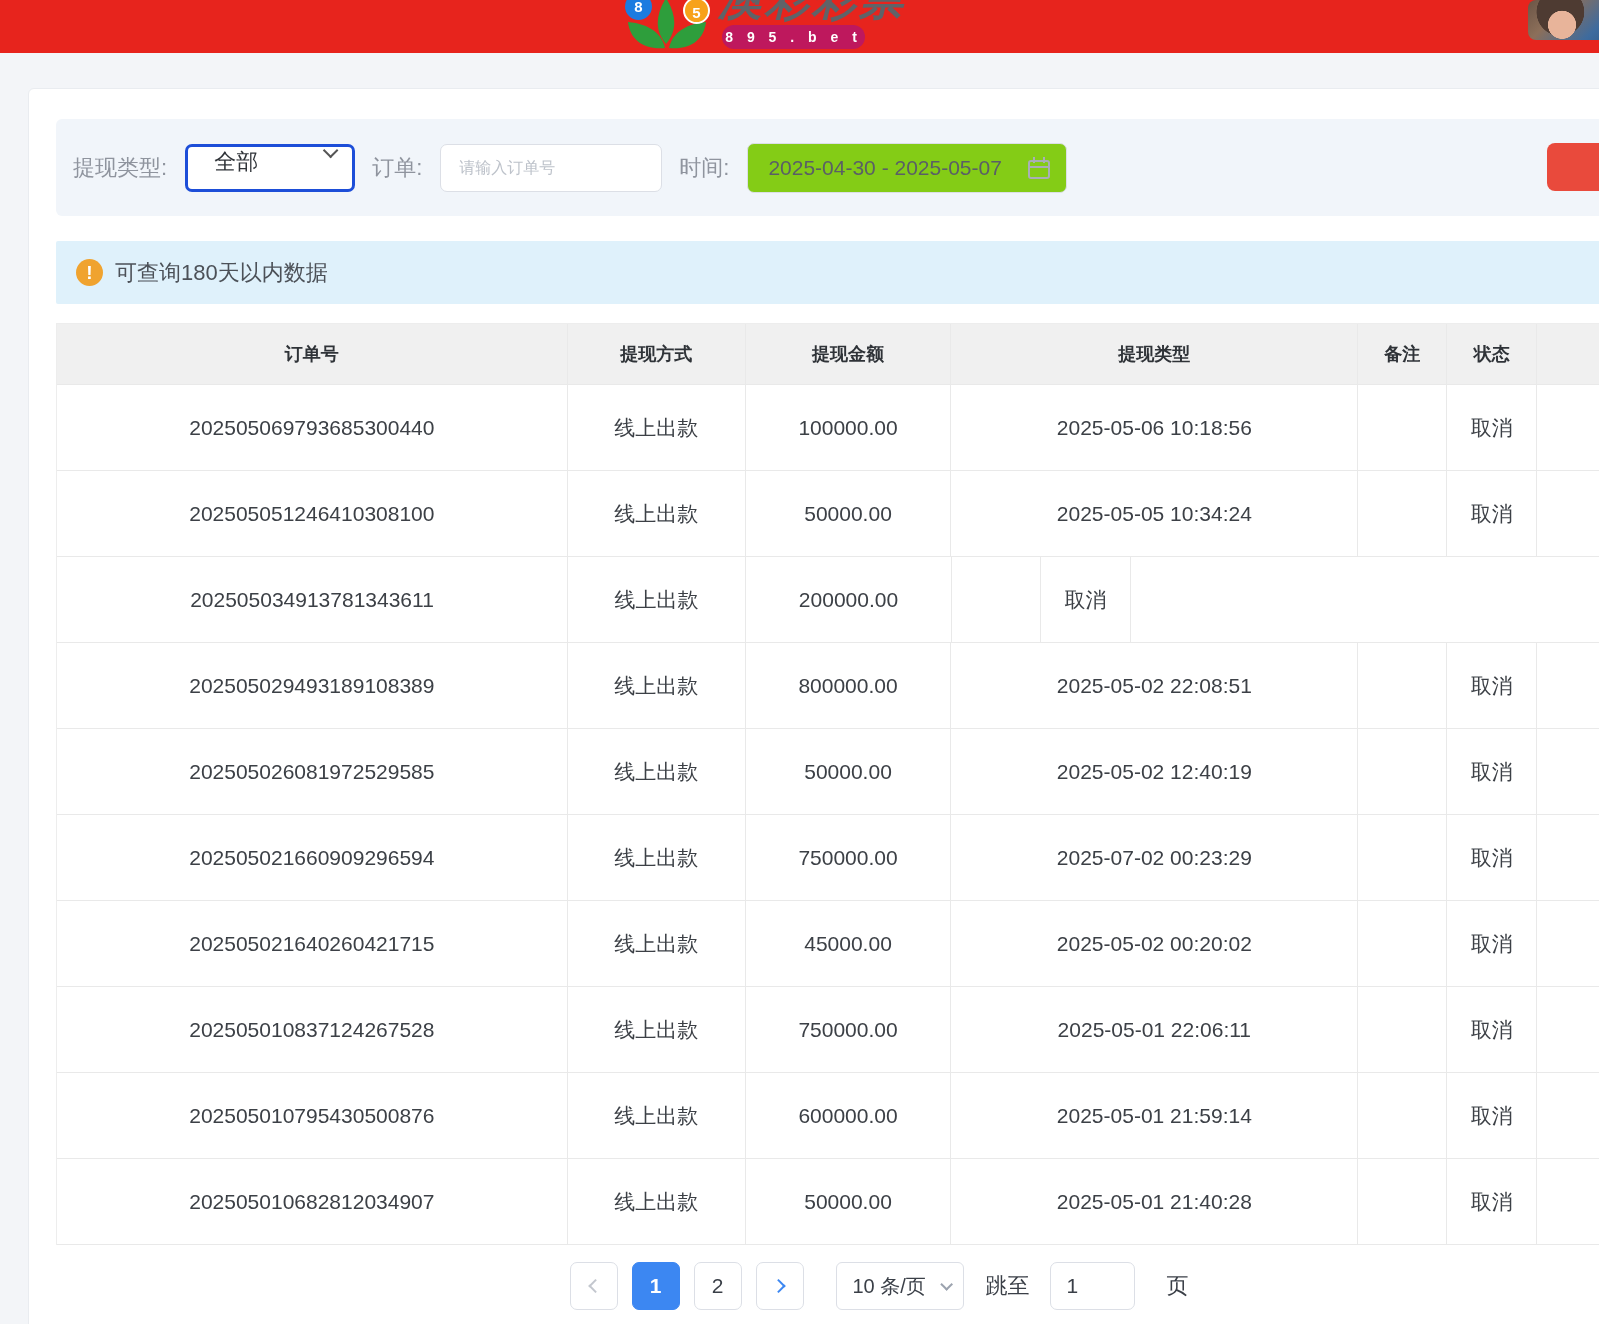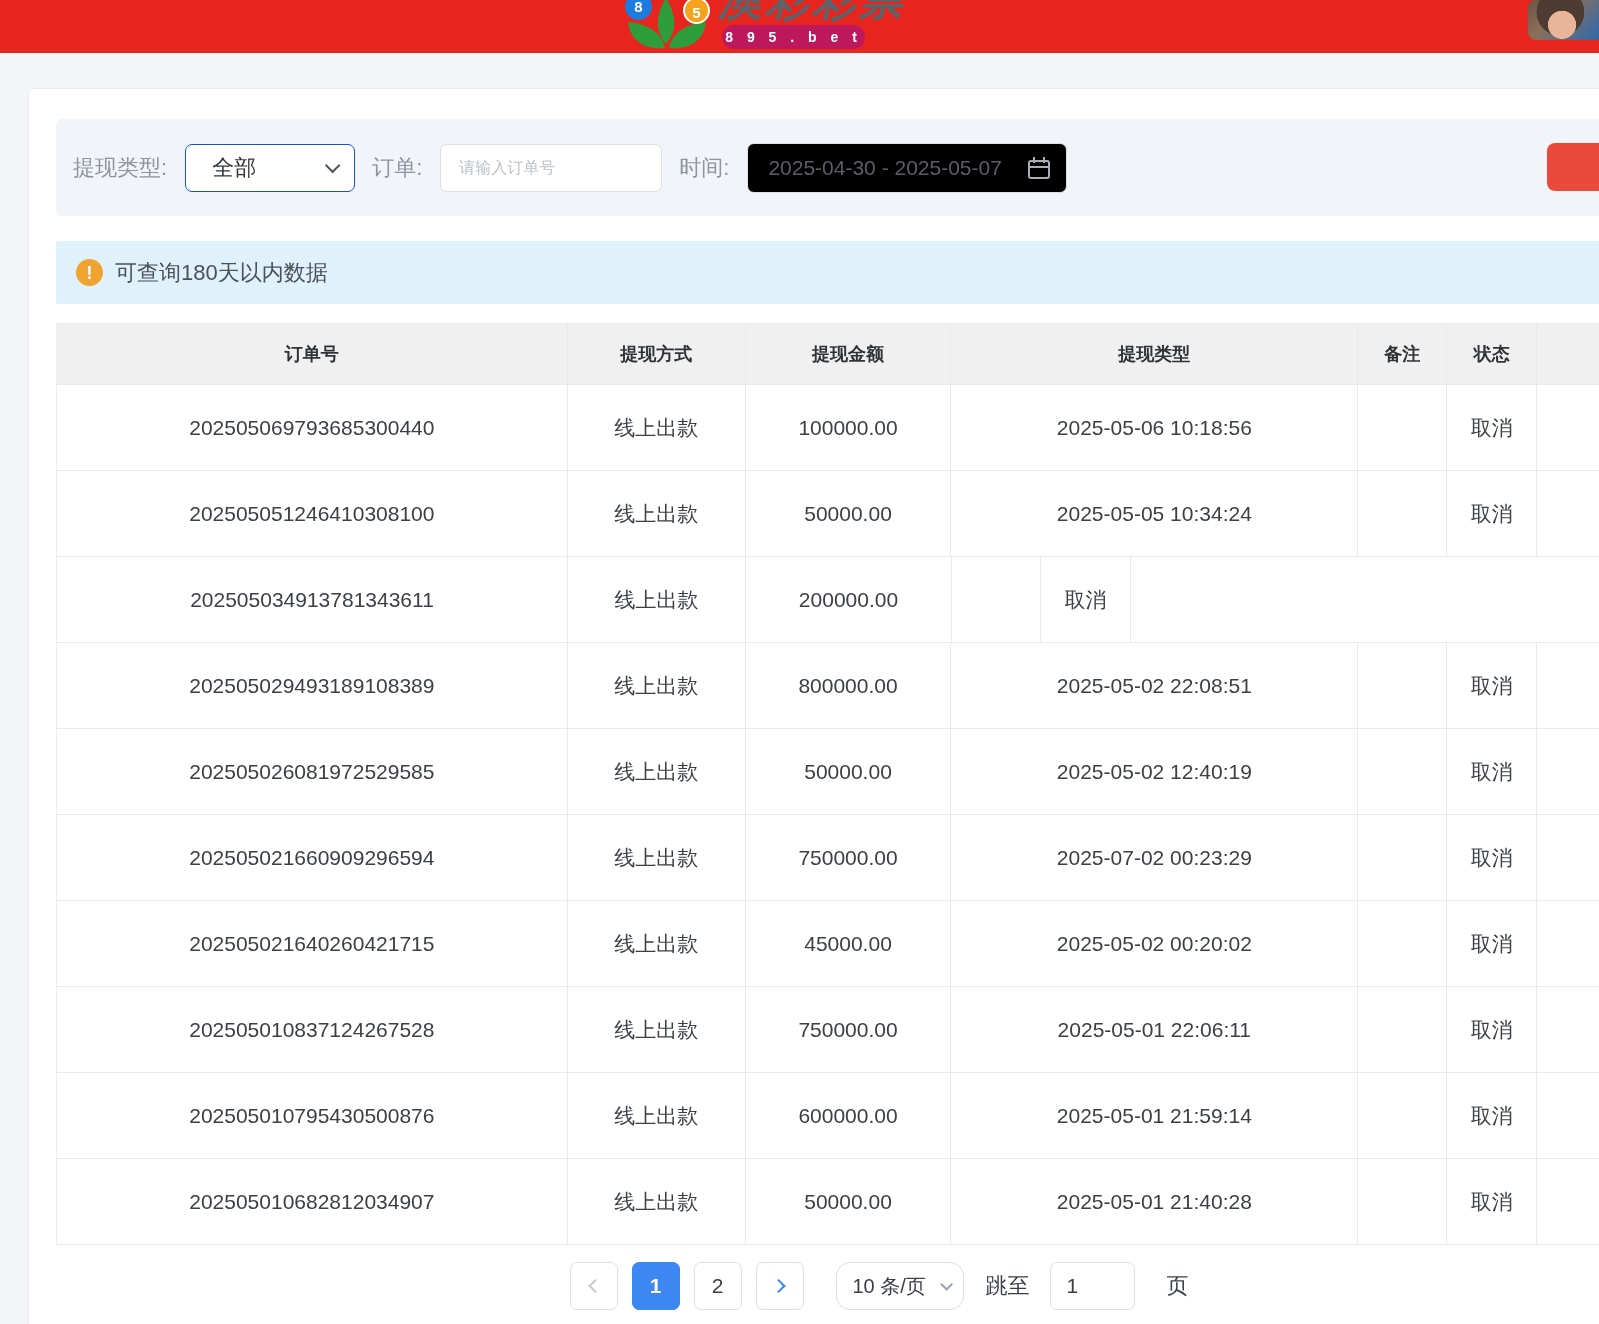--- a/index.html
+++ b/index.html
@@ -48,36 +48,36 @@
 
   
   .filterbar {
     position:relative; width:1617px; height:97px; background:#F1F5FA;
     border-radius:6px; display:flex; align-items:center;
   }
   .flabel { color:#8F949E; font-size:22px; margin-left:17px; white-space:nowrap; }
   .flabel.first { margin-left:17px; }
   .select-box {
     margin-left:18px; width:170px; height:48px; background:#fff;
-    border:1px solid #1d4ed8; border-radius:7px; display:flex; align-items:center;
+    border:3px solid #1d4ed8; border-radius:7px; display:flex; 
     justify-content:space-between; padding:0 18px 0 26px; cursor:pointer;
   }
   .select-box .sel-text { font-size:22px; color:#2F3338; }
   .chev-down {
     width:11px; height:11px; border-right:2px solid #555; border-bottom:2px solid #555;
     transform:rotate(45deg) translateY(-3px);
   }
   .order-input {
     margin-left:18px; width:222px; height:48px; background:#fff;
     border:1px solid #DCDFE6; border-radius:7px; font-size:16px; color:#2F3338;
     padding:0 18px; outline:none; font-family:inherit;
   }
   .order-input::placeholder { color:#BDC2CA; }
   .date-box {
-    margin-left:18px; width:320px; height:50px; background:#000000;
+    margin-left:18px; width:320px; height:50px; background:#84cc16;
     border:1px solid #DCDFE6; border-radius:7px; display:flex; align-items:center;
     justify-content:space-between; padding:0 16px 0 20px; cursor:pointer;
   }
   .date-box .date-text { font-size:21px; color:#5A5F66; }
   .cal-icon { width:22px; height:22px; position:relative; }
   .cal-icon .cal-body {
     position:absolute; left:0; top:3px; width:22px; height:19px;
     border:2px solid #A9AEB6; border-radius:3px;
   }
   .cal-icon .cal-line {
@@ -127,21 +127,21 @@
     min-width:48px; height:48px; background:#fff; border:1px solid #DCDFE6;
     border-radius:7px; display:flex; align-items:center; justify-content:center;
     font-size:21px; color:#3A3F47; cursor:pointer;
   }
   .pg-btn.active { background:#3C87F2; border-color:#3C87F2; color:#fff; font-weight:bold; }
   .chev { width:10px; height:10px; border-style:solid; border-width:0 2px 2px 0; }
   .chev.left  { border-color:#C3C7CE; transform:rotate(135deg) translate(-1px,-1px); }
   .chev.right { border-color:#3C87F2; transform:rotate(-45deg) translate(-1px,-1px); }
   .size-select {
     margin-left:18px; width:128px; height:48px; background:#fff; border:1px solid #DCDFE6;
-    border-radius:14px; display:flex; align-items:center; justify-content:space-between;
+    border-radius:6px; display:flex; align-items:center; justify-content:space-between;
     padding:0 14px 0 16px; font-size:20px; color:#3A3F47; cursor:pointer;
   }
   .size-select .chev-down { width:9px; height:9px; border-color:#9CA3AF; }
   .jump-label, .page-unit { font-size:22px; color:#3A3F47; margin-left:8px; }
   .jump-input {
     margin-left:6px; width:85px; height:48px; border:1px solid #DCDFE6; border-radius:7px;
     font-size:21px; color:#3A3F47; padding:0 16px; outline:none; font-family:inherit;
   }
   .page-unit { margin-left:18px; }
 </style>

